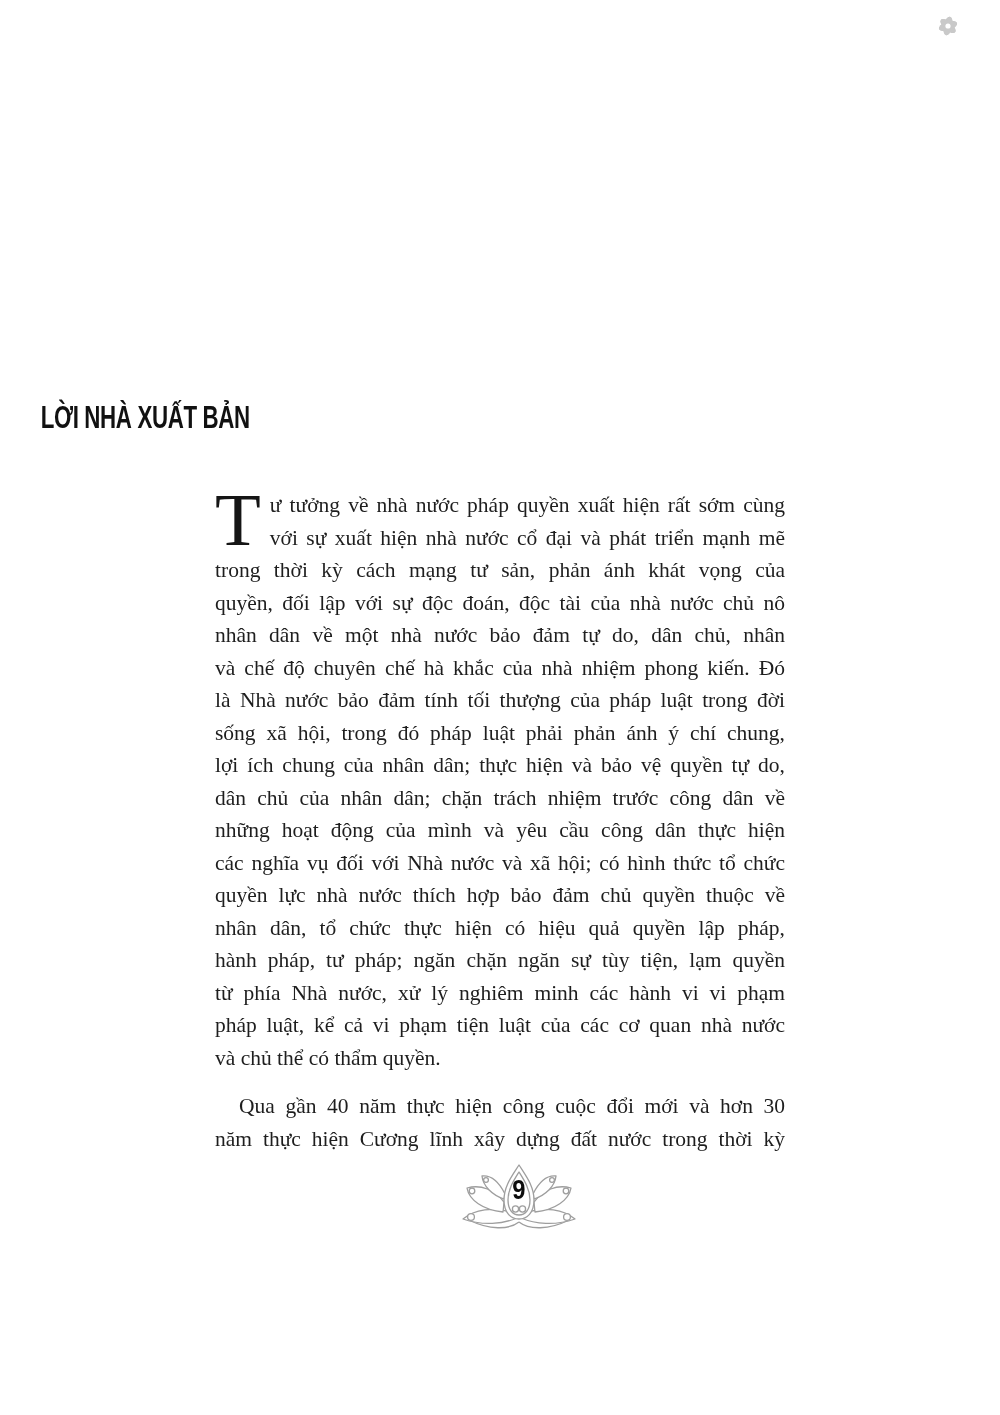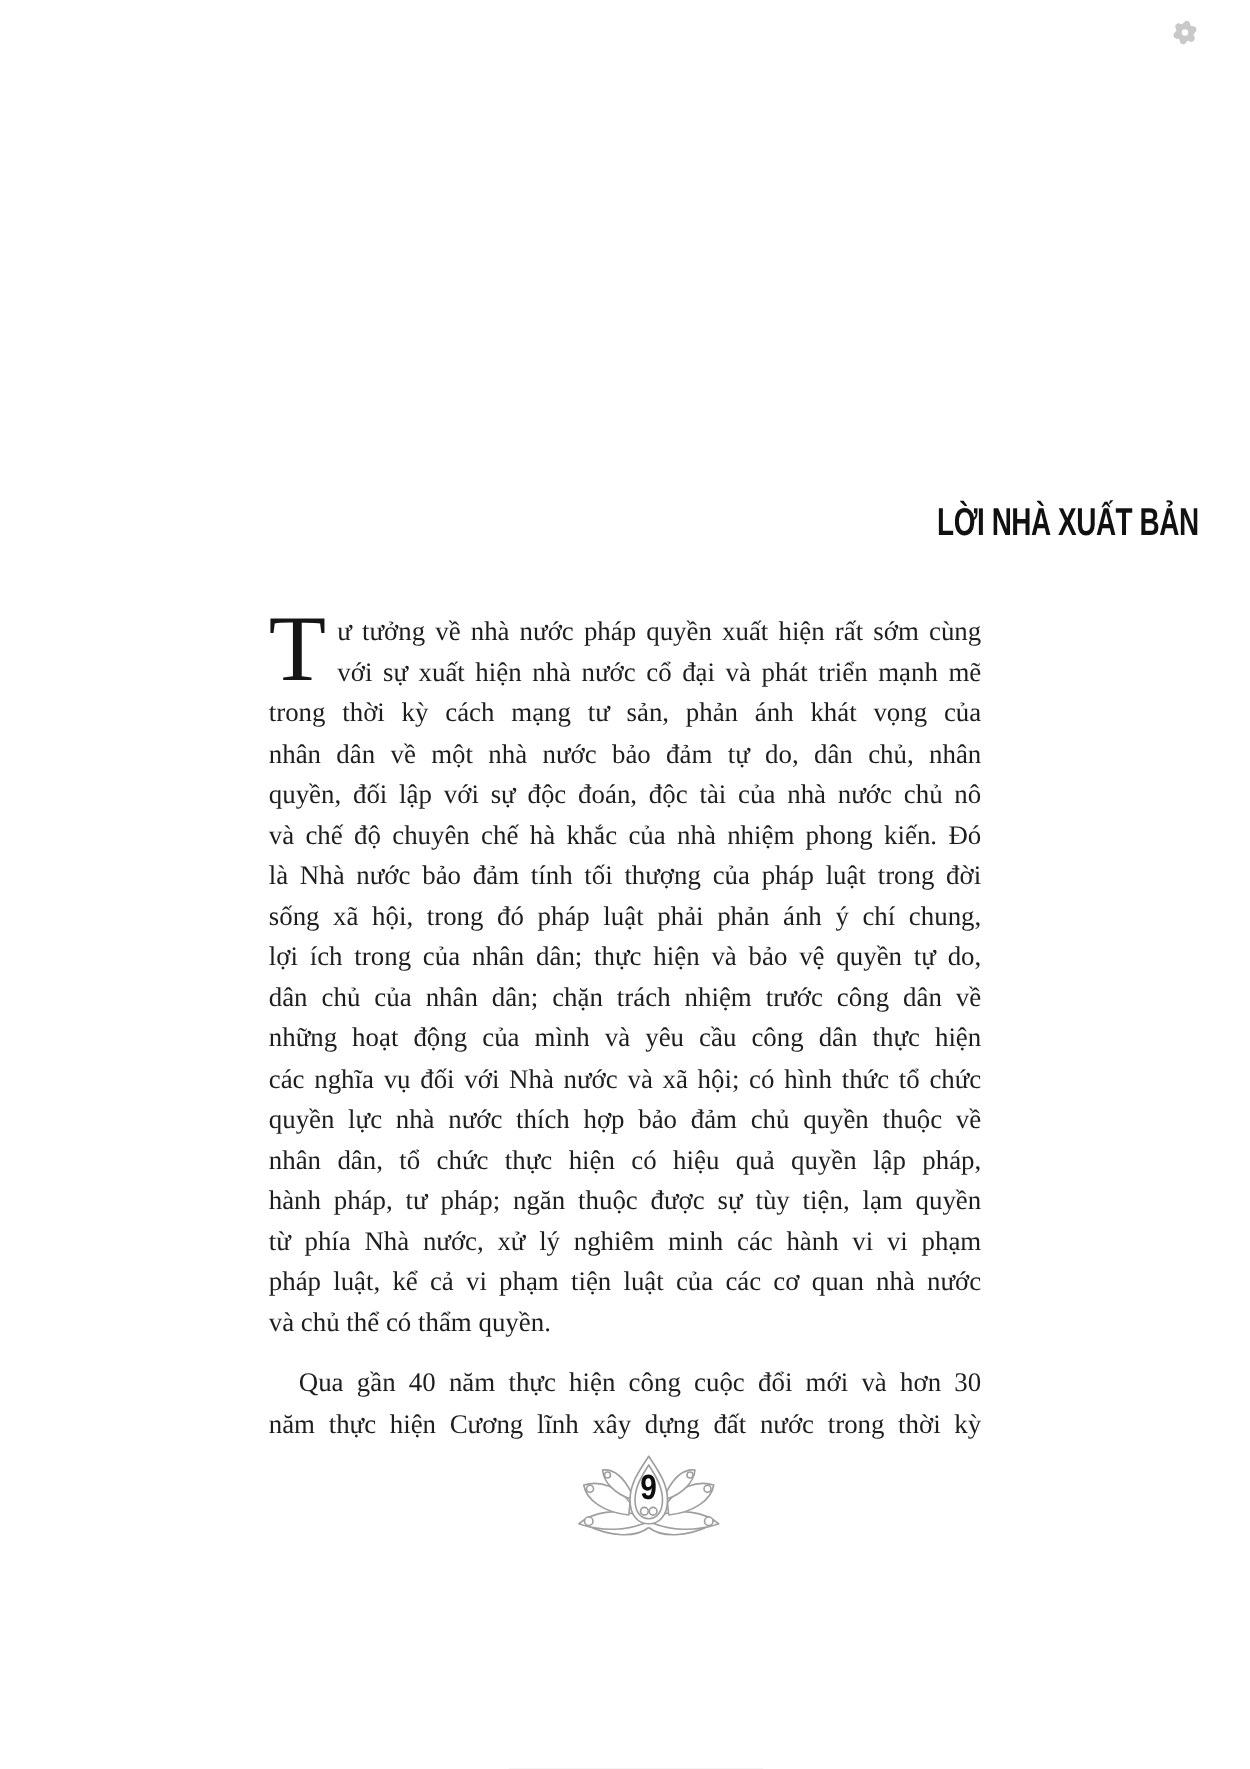--- a/index.html
+++ b/index.html
@@ -3,21 +3,21 @@
 <meta charset="utf-8">
 <style>
   html,body { margin:0; padding:0; background:#e8e8e8; }
   .page {
     position:relative; width:1000px; height:1415px; margin:0 auto;
     background:#ffffff; overflow:hidden;
     font-family:"Liberation Serif","DejaVu Serif",serif; color:#1e1e1e;
   }
   .corner-ornament { position:absolute; left:933px; top:9px; width:30px; height:34px; }
   .page-title {
-    position:absolute; top:402px; left:0; width:100%; text-align:right;
+    position:absolute; top:402px; left:0; width:100%; text-align:left;
     font-family:"Liberation Sans","DejaVu Sans",sans-serif;
     font-weight:700; font-size:31px; line-height:31px; color:#111;
     letter-spacing:-0.5px;
   }
   .page-title .squeeze { display:inline-block; transform:scaleX(0.72); transform-origin:center; white-space:nowrap; }
   .body-text {
     position:absolute; left:215px; top:489px; width:570px;
     font-size:21.5px; line-height:32.5px;
   }
   .para { position:relative; }
@@ -58,32 +58,32 @@
     <span class="squeeze">LỜI NHÀ XUẤT BẢN</span>
   </div>
 
   <div class="body-text">
     <div class="para para-1">
       <div class="drop-cap">T</div>
 
       <div class="line">ư tưởng về nhà nước pháp quyền xuất hiện rất sớm cùng</div>
         <div class="line">với sự xuất hiện nhà nước cổ đại và phát triển mạnh mẽ</div>
         <div class="line">trong thời kỳ cách mạng tư sản, phản ánh khát vọng của</div>
+        <div class="line">quyền, đối lập với sự độc đoán, độc tài của nhà nước chủ nô</div>
         <div class="line">nhân dân về một nhà nước bảo đảm tự do, dân chủ, nhân</div>
-        <div class="line">quyền, đối lập với sự độc đoán, độc tài của nhà nước chủ nô</div>
         <div class="line">và chế độ chuyên chế hà khắc của nhà nhiệm phong kiến. Đó</div>
         <div class="line">là Nhà nước bảo đảm tính tối thượng của pháp luật trong đời</div>
         <div class="line">sống xã hội, trong đó pháp luật phải phản ánh ý chí chung,</div>
-        <div class="line">lợi ích trong của nhân dân; thực hiện và bảo vệ quyền tự do,</div>
+        <div class="line">lợi ích chung của nhân dân; thực hiện và bảo vệ quyền tự do,</div>
         <div class="line">dân chủ của nhân dân; chặn trách nhiệm trước công dân về</div>
         <div class="line">những hoạt động của mình và yêu cầu công dân thực hiện</div>
         <div class="line">các nghĩa vụ đối với Nhà nước và xã hội; có hình thức tổ chức</div>
         <div class="line">quyền lực nhà nước thích hợp bảo đảm chủ quyền thuộc về</div>
         <div class="line">nhân dân, tổ chức thực hiện có hiệu quả quyền lập pháp,</div>
-        <div class="line">hành pháp, tư pháp; ngăn thuộc được sự tùy tiện, lạm quyền</div>
+        <div class="line">hành pháp, tư pháp; ngăn chặn ngăn sự tùy tiện, lạm quyền</div>
         <div class="line">từ phía Nhà nước, xử lý nghiêm minh các hành vi vi phạm</div>
         <div class="line">pháp luật, kể cả vi phạm tiện luật của các cơ quan nhà nước</div>
         <div class="line">và chủ thể có thẩm quyền.</div>
     </div>
     <div class="para para-2">
 
       <div class="line">Qua gần 40 năm thực hiện công cuộc đổi mới và hơn 30</div>
         <div class="line">năm thực hiện Cương lĩnh xây dựng đất nước trong thời kỳ</div>
     </div>
   </div>

